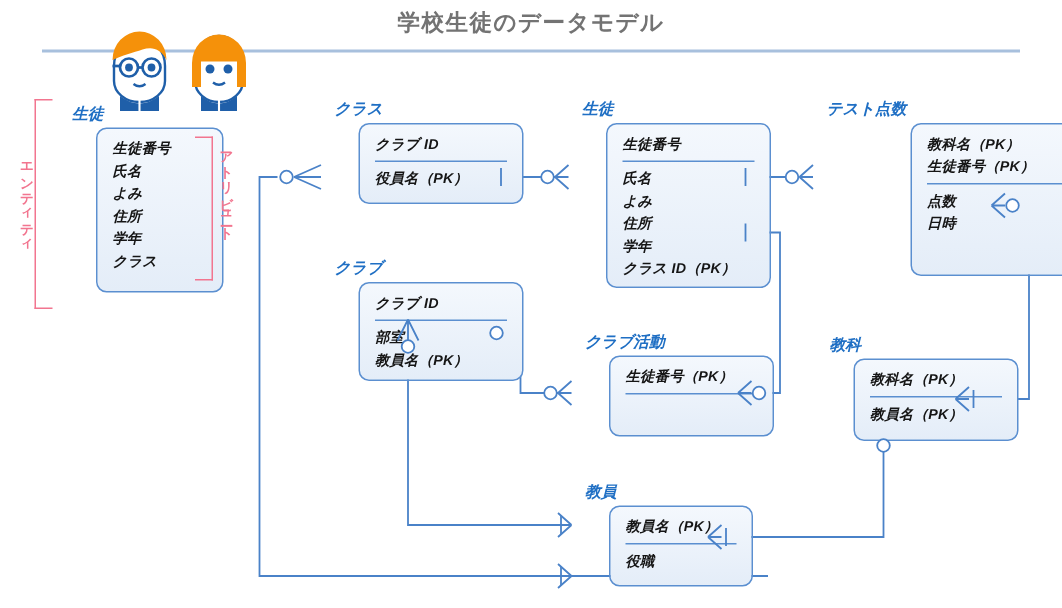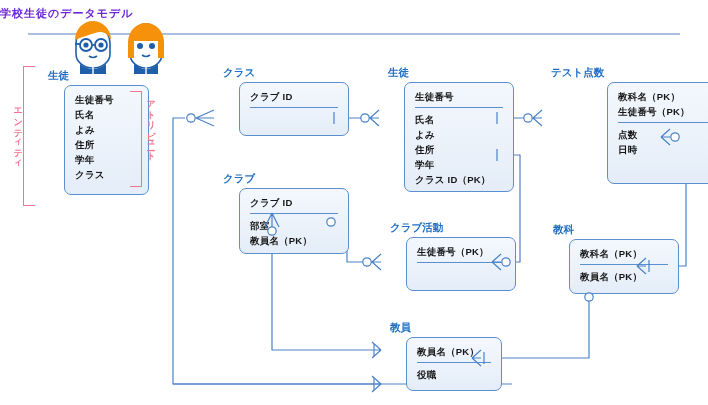--- a/index.html
+++ b/index.html
@@ -4,35 +4,35 @@
 <style>
   html,body{margin:0;padding:0;background:#ffffff;}
   body{
     font-family:"Liberation Sans","DejaVu Sans",sans-serif;
     width:708px;height:405px;overflow:hidden;position:relative;
   }
   #stage{position:absolute;left:0;top:0;width:708px;height:405px;}
 
   
   .title{
-    position:absolute;left:0;top:6px;width:708px;
-    font-size:11px;font-weight:bold;color:#6d28d9;letter-spacing:1px;
+    position:absolute;left:0;top:6px;width:708px;text-align:center;
+    font-size:15px;font-weight:bold;color:#737373;letter-spacing:1px;
   }
   .title-rule{
     position:absolute;left:28px;top:33px;width:652px;height:2px;
     background:#a8c0dd;
   }
 
   
   svg.layer{position:absolute;left:0;top:0;width:708px;height:405px;overflow:visible;}
   svg.layer.under{z-index:1;}
   svg.layer.over{z-index:4;}
 
   
-  .entity{position:absolute;z-index:3;}
+  .entity{position:absolute;z-index:3;font-style:italic;}
   .entity .ent-title{
     position:absolute;left:8px;top:-16px;
     font-size:10.5px;font-weight:bold;color:#1f6fc4;white-space:nowrap;
   }
   .entity .ent-box{
     box-sizing:border-box;width:100%;height:100%;
     border:1.2px solid #5b8fd0;border-radius:7px;
     background:linear-gradient(180deg,#f4f8fd 0%,#e4edf8 100%);
     padding:6px 0 0 0;
     margin-left:24px;
@@ -104,20 +104,23 @@
     </div>
   </div>
 
   <div class="entity" style="left:215px;top:82px;width:110px;height:54px;">
     <div class="ent-title">クラス</div>
     <div class="ent-box">
       <div class="sect">
         <div class="attr">クラブ ID</div>
       </div>
       <div class="divider"></div>
+      <div class="sect">
+        <div class="attr">役員名（PK）</div>
+      </div>
     </div>
   </div>
 
   <div class="entity" style="left:215px;top:188px;width:110px;height:66px;border-radius:21px;">
     <div class="ent-title">クラブ</div>
     <div class="ent-box">
       <div class="sect">
         <div class="attr">クラブ ID</div>
       </div>
       <div class="divider"></div>

